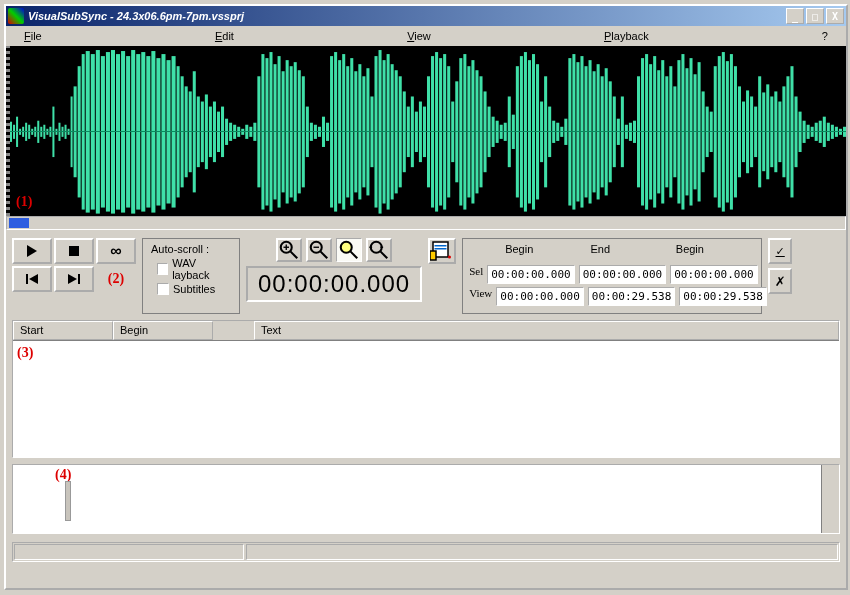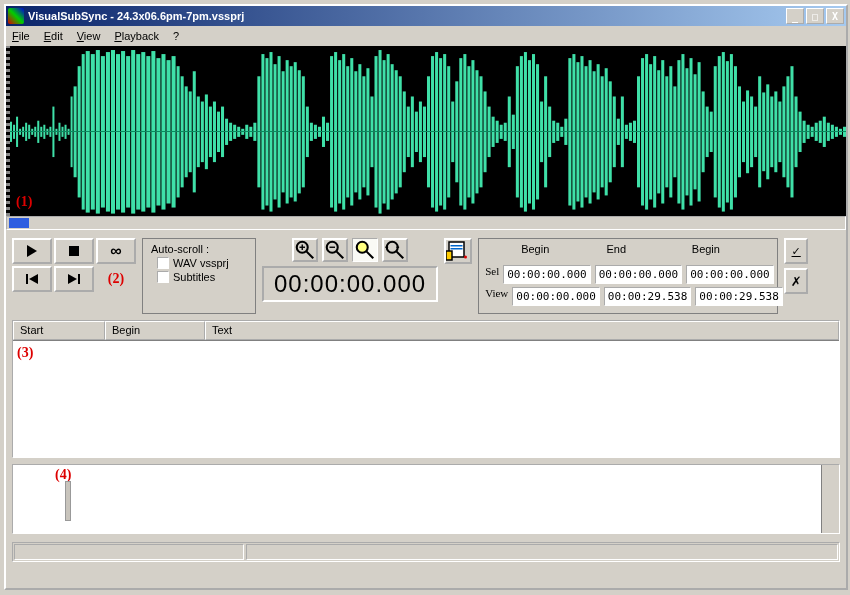--- a/index.html
+++ b/index.html
@@ -1,41 +1,41 @@
 <!DOCTYPE html>
 <html><head>
   <meta charset="utf-8">
   <style>
     * { margin: 0; padding: 0; box-sizing: border-box; font-family: "MS Sans Serif", Tahoma, sans-serif; font-size: 11px; }
     body { background: #d4d0c8; width: 850px; height: 595px; overflow: hidden; }
     .window { width: 844px; height: 586px; margin: 4px; border: 2px outset #fff; background: #d4d0c8; display: flex; flex-direction: column; }
     .titlebar { background: linear-gradient(to right, #0a246a, #a6caf0); color: #fff; height: 20px; display: flex; align-items: center; padding: 0 2px; font-weight: bold; font-size: 12px; }
     .titlebar-icon { width: 16px; height: 16px; margin-right: 4px; background: linear-gradient(45deg, #d00 0%, #0c0 50%, #00d 100%); border-radius: 2px; }
-    .titlebar-text { flex: 1; }
+    .titlebar-text { flex: 1; font-style: italic; }
     .winbtns { display: flex; gap: 2px; }
     .winbtn { width: 18px; height: 16px; background: #d4d0c8; border: 1px outset #fff; display: flex; align-items: center; justify-content: center; font-family: monospace; font-size: 10px; cursor: pointer; }
-    .menubar { height: 20px; display: flex; align-items: center; padding: 0 0; gap: 2px; }
+    .menubar { height: 20px; display: flex; align-items: center; padding: 0 12px; gap: 2px; justify-content: space-between; }
     .menuitem { padding: 2px 6px; cursor: pointer; }
     .menuitem u { text-decoration: underline; }
     .waveform-area { height: 170px; background: #000; position: relative; display: flex; }
     .waveform-gutter { width: 4px; background: repeating-linear-gradient(0deg, #888 0, #888 3px, #000 3px, #000 6px); }
     .waveform-canvas { flex: 1; position: relative; overflow: hidden; }
     .wave-centerline { position: absolute; top: 50%; left: 0; right: 0; height: 1px; background: #0b8a5f; }
     .wave svg { width: 100%; height: 100%; display: block; }
     .wave-label { position: absolute; bottom: 6px; left: 6px; color: #d00; font-weight: bold; font-size: 14px; font-family: "Times New Roman", serif; }
     .track-scroll { height: 14px; background: #d4d0c8; border: 1px inset #fff; display: flex; align-items: center; }
     .track-indicator { height: 10px; width: 20px; background: #2e5de0; margin-left: 2px; }
     .spacer { height: 8px; }
     .control-row { display: flex; align-items: stretch; padding: 0 6px; gap: 6px; }
     .playbtns { display: flex; flex-direction: column; gap: 2px; width: 124px; }
     .play-row { display: flex; gap: 2px; }
     .btn { width: 40px; height: 26px; background: #d4d0c8; border: 2px outset #fff; display: flex; align-items: center; justify-content: center; cursor: pointer; }
     .btn svg { width: 16px; height: 16px; }
     .label2 { color: #d00; font-weight: bold; font-size: 14px; font-family: "Times New Roman", serif; position: absolute; }
-    .autoscroll { border: 1px solid #808080; padding: 4px 8px 4px 8px; background: #d4d0c8; width: 114px; }
+    .autoscroll { border: 1px solid #808080; padding: 4px 8px 4px 8px; background: #d4d0c8; width: 98px; }
     .autoscroll-title { font-size: 11px; }
     .check-row { display: flex; align-items: center; gap: 4px; margin-top: 2px; margin-left: 6px; }
     .chk { width: 12px; height: 12px; border: 1px inset #fff; background: #fff; }
     .zoom-group { display: flex; flex-direction: column; gap: 4px; align-items: center; }
     .zoombtns { display: flex; gap: 4px; }
     .zbtn { width: 26px; height: 24px; background: #d4d0c8; border: 2px outset #fff; display: flex; align-items: center; justify-content: center; cursor: pointer; }
     .zbtn.active { border: 1px inset #fff; background: #fafaf5; padding: 1px; }
     .timecode { border: 2px inset #fff; background: #d4d0c8; padding: 2px 10px; font-size: 24px; font-family: Arial, sans-serif; letter-spacing: 1px; }
     .open-btn { display: flex; align-items: flex-start; }
     .timing { border: 1px solid #808080; background: #d4d0c8; padding: 4px 6px; flex: 1; max-width: 300px; }
@@ -346,21 +346,21 @@
         <div style="width:40px;display:flex;align-items:center;justify-content:center;">
             <span class="label2" style="position:static;">(2)</span>
           </div>
       </div>
     </div>
 
     <div class="autoscroll">
       <div class="autoscroll-title">Auto-scroll :</div>
       <div class="check-row">
         <div class="chk"></div>
-        <span>WAV vssprj</span>
+        <span>WAV layback</span>
       </div>
       <div class="check-row">
         <div class="chk"></div>
         <span>Subtitles</span>
       </div>
     </div>
 
     <div class="zoom-group">
       <div class="zoombtns">
         <div class="zbtn">
@@ -432,23 +432,23 @@
     <div class="side-btns">
       <div class="sbtn">
           <span style="text-decoration:underline;">✓</span>
         </div>
       <div class="sbtn">✗</div>
     </div>
   </div>
 
   <div class="table-section">
     <div class="table-header">
-      <div class="th" style="width:92px;">Start</div>
+      <div class="th" style="width:100px;">Start</div>
       <div class="th" style="width:100px;">Begin</div>
-      <div class="th" style="flex:1;">Text</div>
+      <div class="th" style="flex:1;margin-left:41px;">Text</div>
     </div>
     <div class="table-body">
       <div class="label3">(3)</div>
     </div>
   </div>
 
   <div class="editor-section">
     <div class="wave-indicator-area">
       <div class="wave-ind-label">(4)</div>
       <div class="wave-ind-bar"></div>

